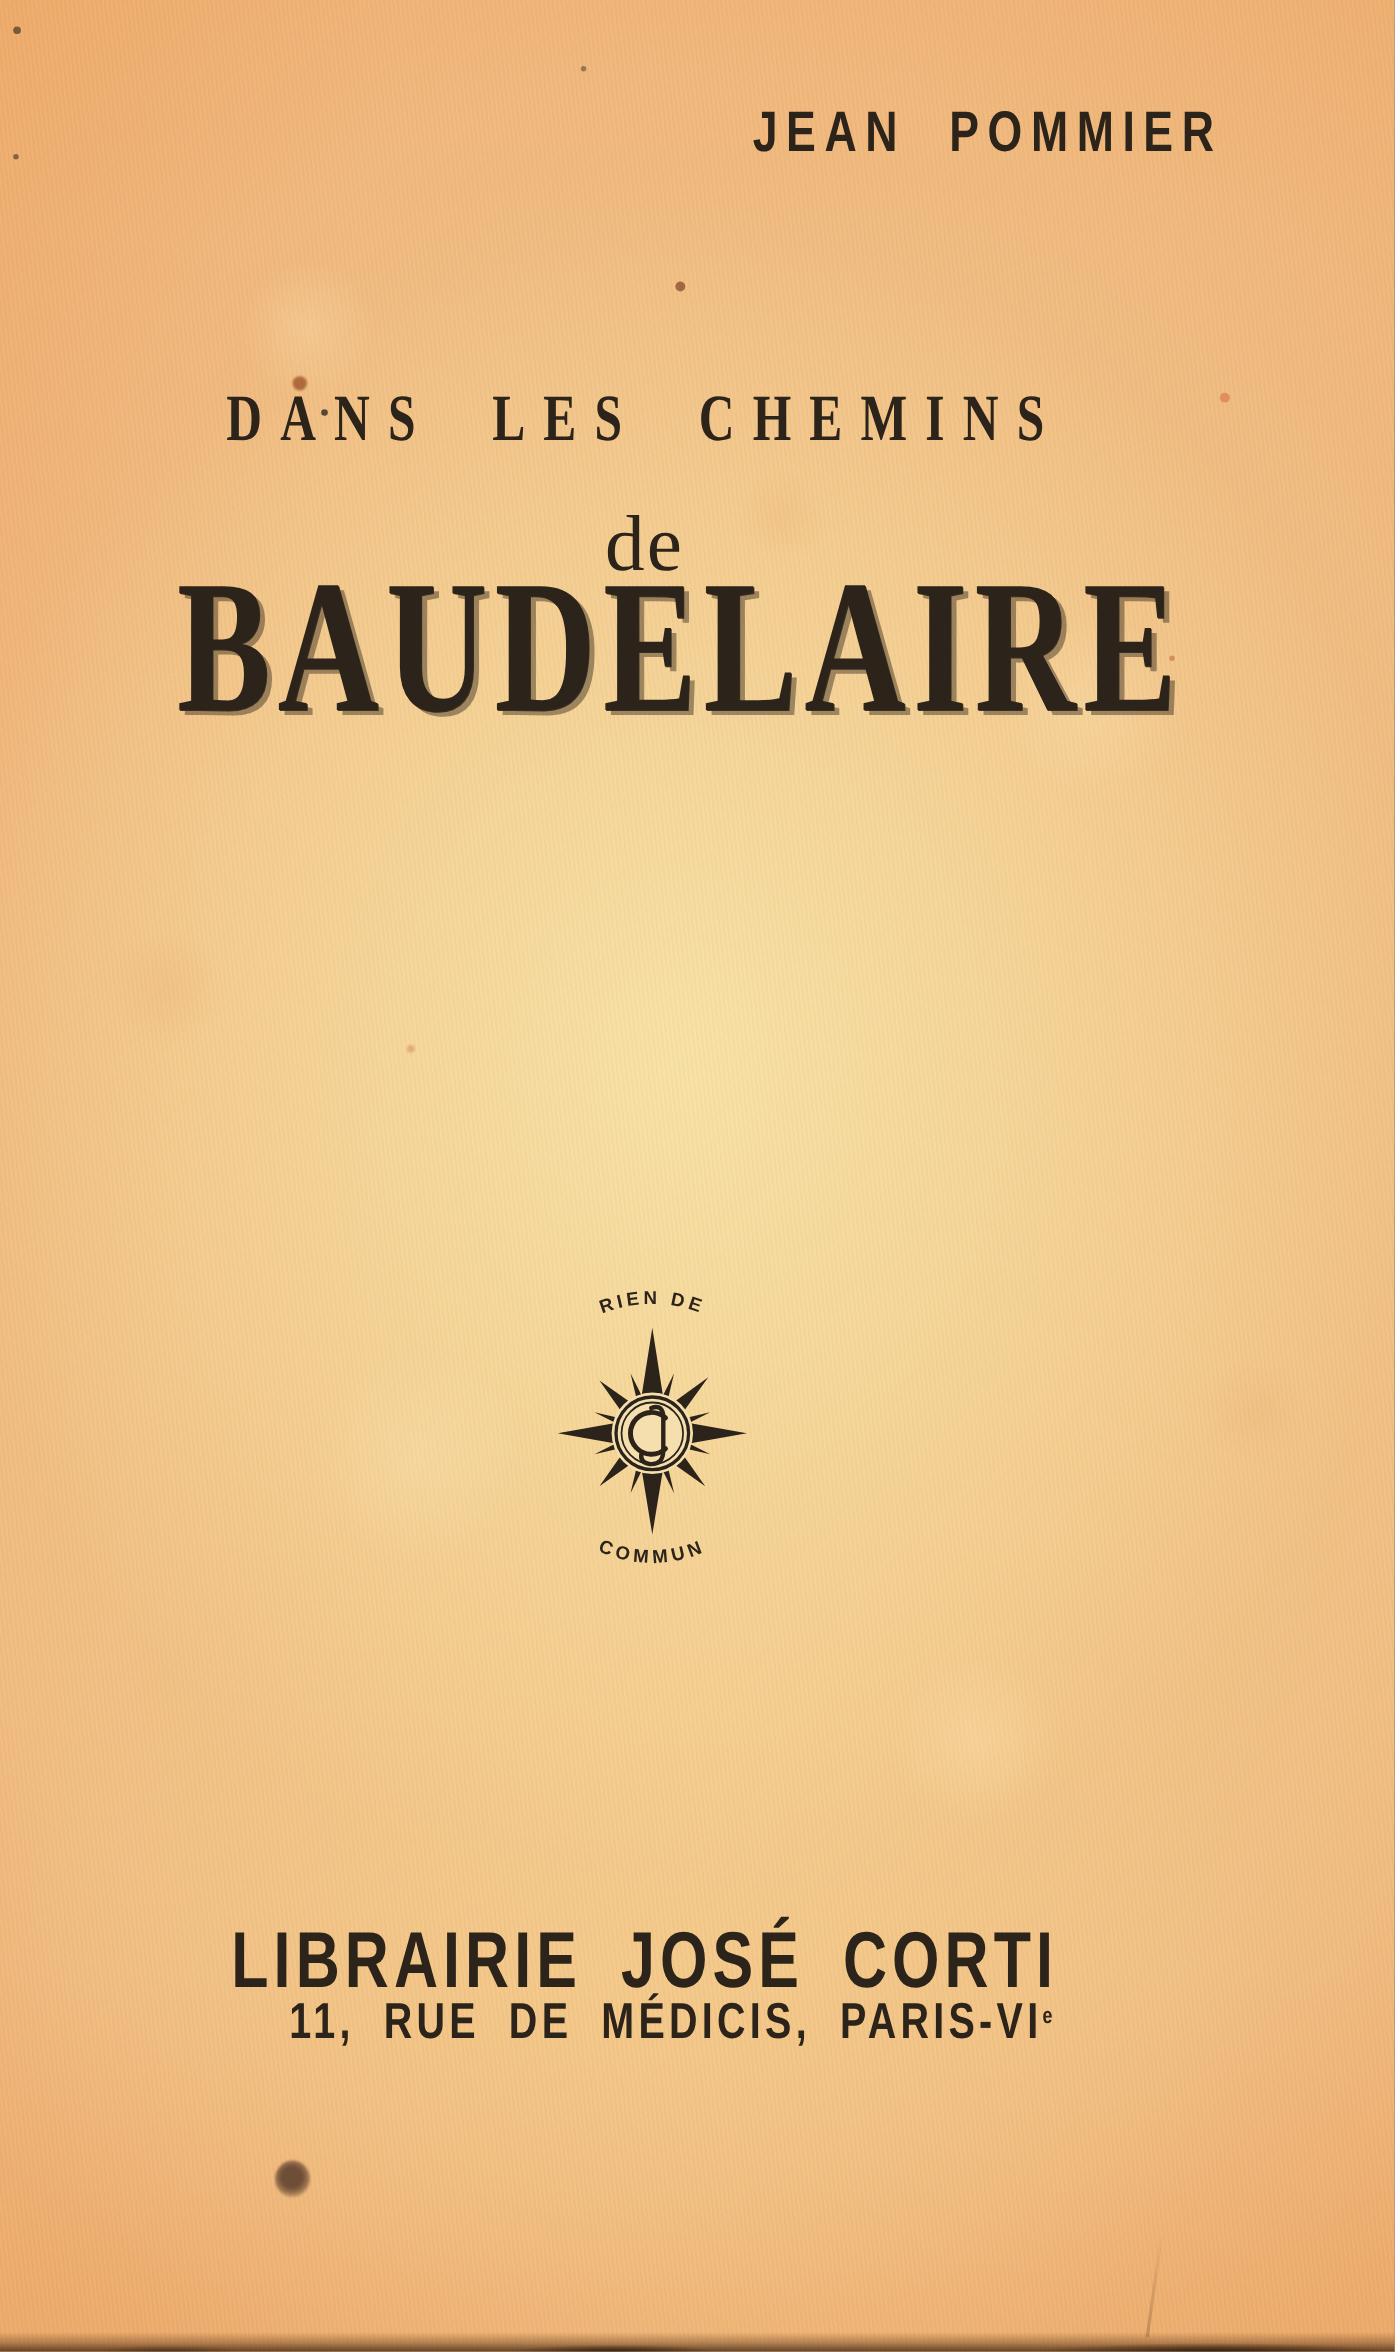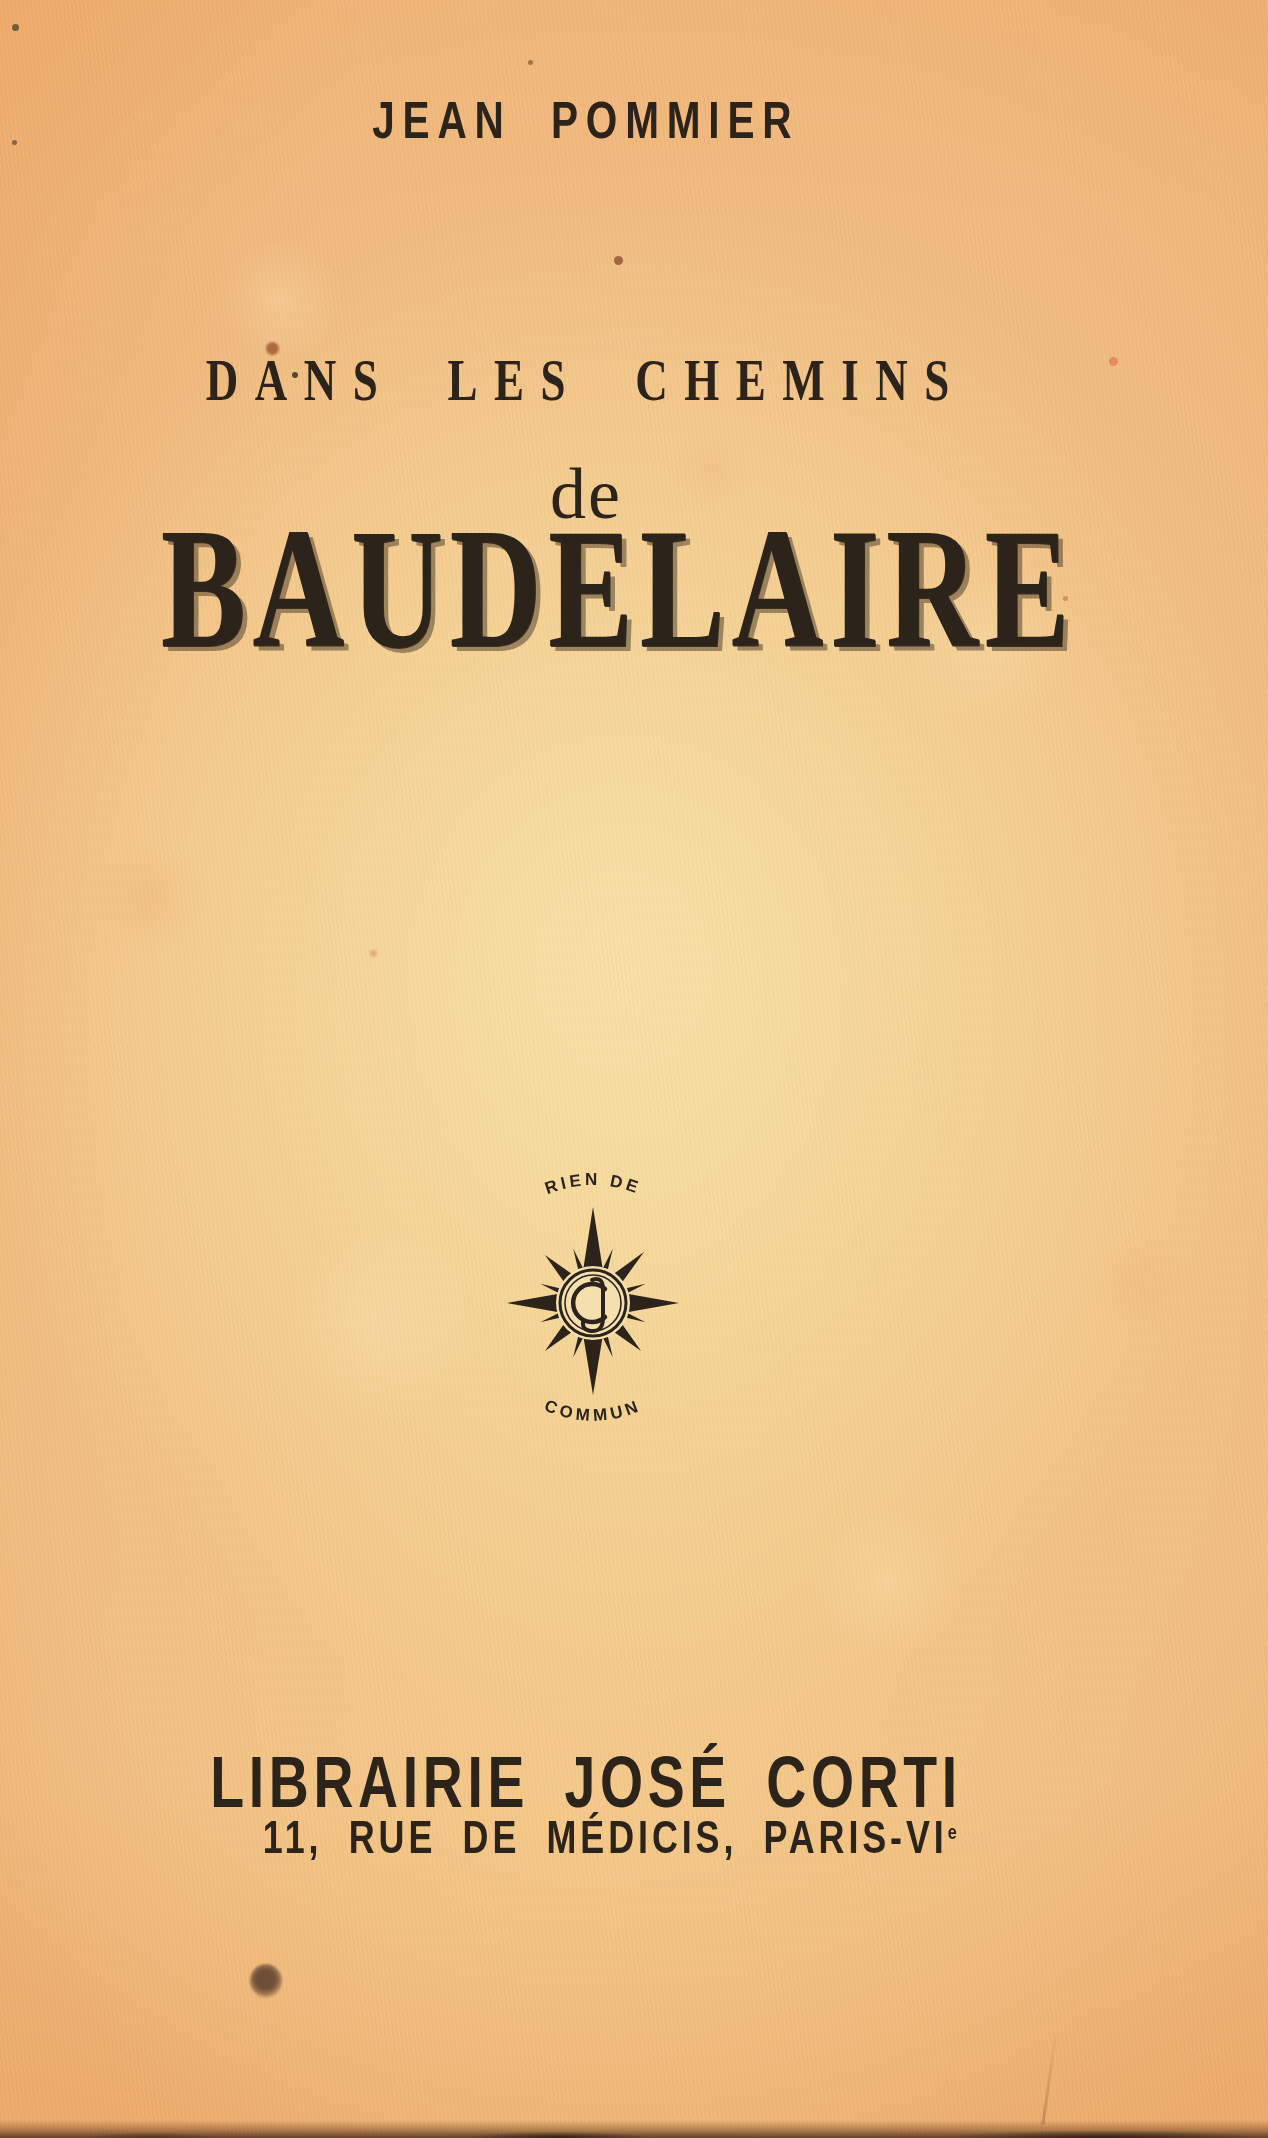--- a/index.html
+++ b/index.html
@@ -30,21 +30,21 @@
       radial-gradient(circle 70px at 90% 60%, rgba(228,150,88,.12), transparent 70%),
       radial-gradient(circle 60px at 56% 22%, rgba(228,152,90,.12), transparent 70%),
       repeating-linear-gradient(83deg, rgba(255,255,255,.03) 0 2px, rgba(150,95,50,.03) 2px 4px);
   }
   .ink{color:#2c241a;}
   .line{
     position:absolute;left:0;width:1172px;text-align:center;line-height:1;
     white-space:nowrap;
   }
   .line > span{display:inline-block;transform-origin:50% 50%;}
-  .author{top:94px;font-weight:bold;font-size:52px;letter-spacing:10px;word-spacing:26px;}
+  .author{top:94px;font-weight:bold;font-size:52px;letter-spacing:10px;word-spacing:26px;text-align:right;}
   .author > span{transform:scaleX(.78);}
   .title1{top:350px;font-family:"Liberation Serif", serif;font-weight:bold;font-size:60px;letter-spacing:22px;word-spacing:34px;}
   .title1 > span{transform:scaleX(.75);}
   .title-de{top:458px;font-family:"Liberation Serif", serif;font-weight:normal;font-size:72px;letter-spacing:2px;}
   .title3{top:502px;font-family:"Liberation Serif", serif;font-weight:bold;font-size:172px;letter-spacing:9px;}
   .title3 > span{
     transform:scaleX(.74);
     text-shadow:7px 5px 0 rgba(52,40,26,.45), 1px 1px 0 rgba(44,36,26,.9);
   }
   .pub1{top:1746px;font-weight:bold;font-size:72px;letter-spacing:6px;word-spacing:20px;text-decoration:underline;}

